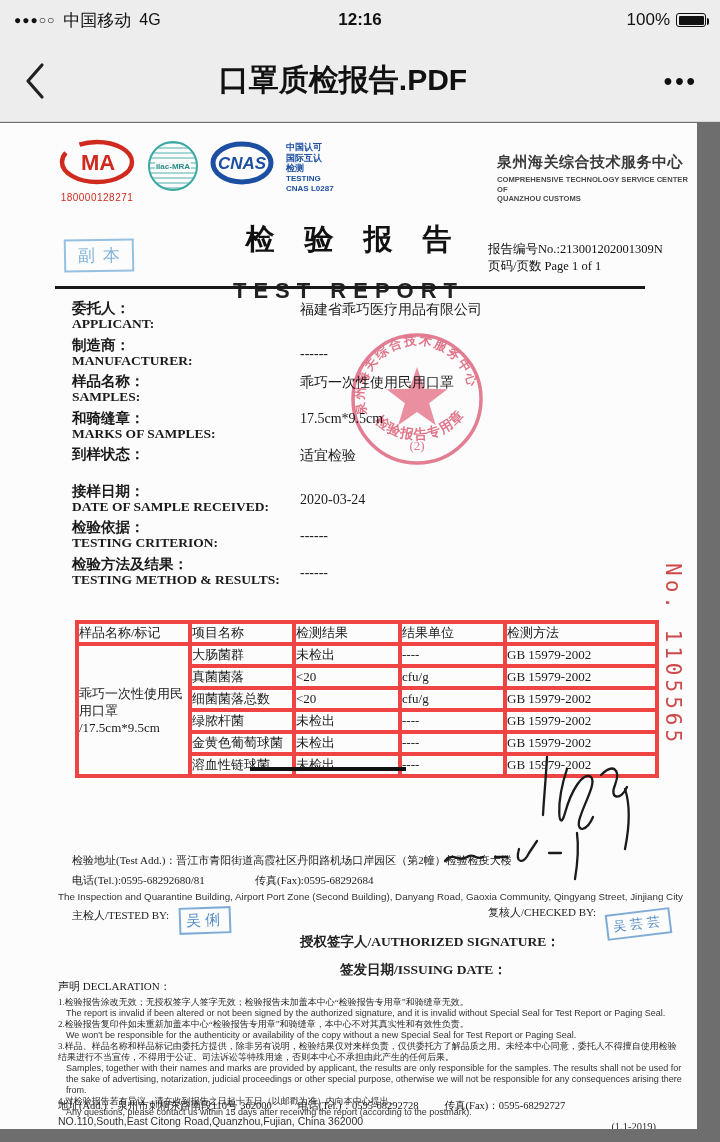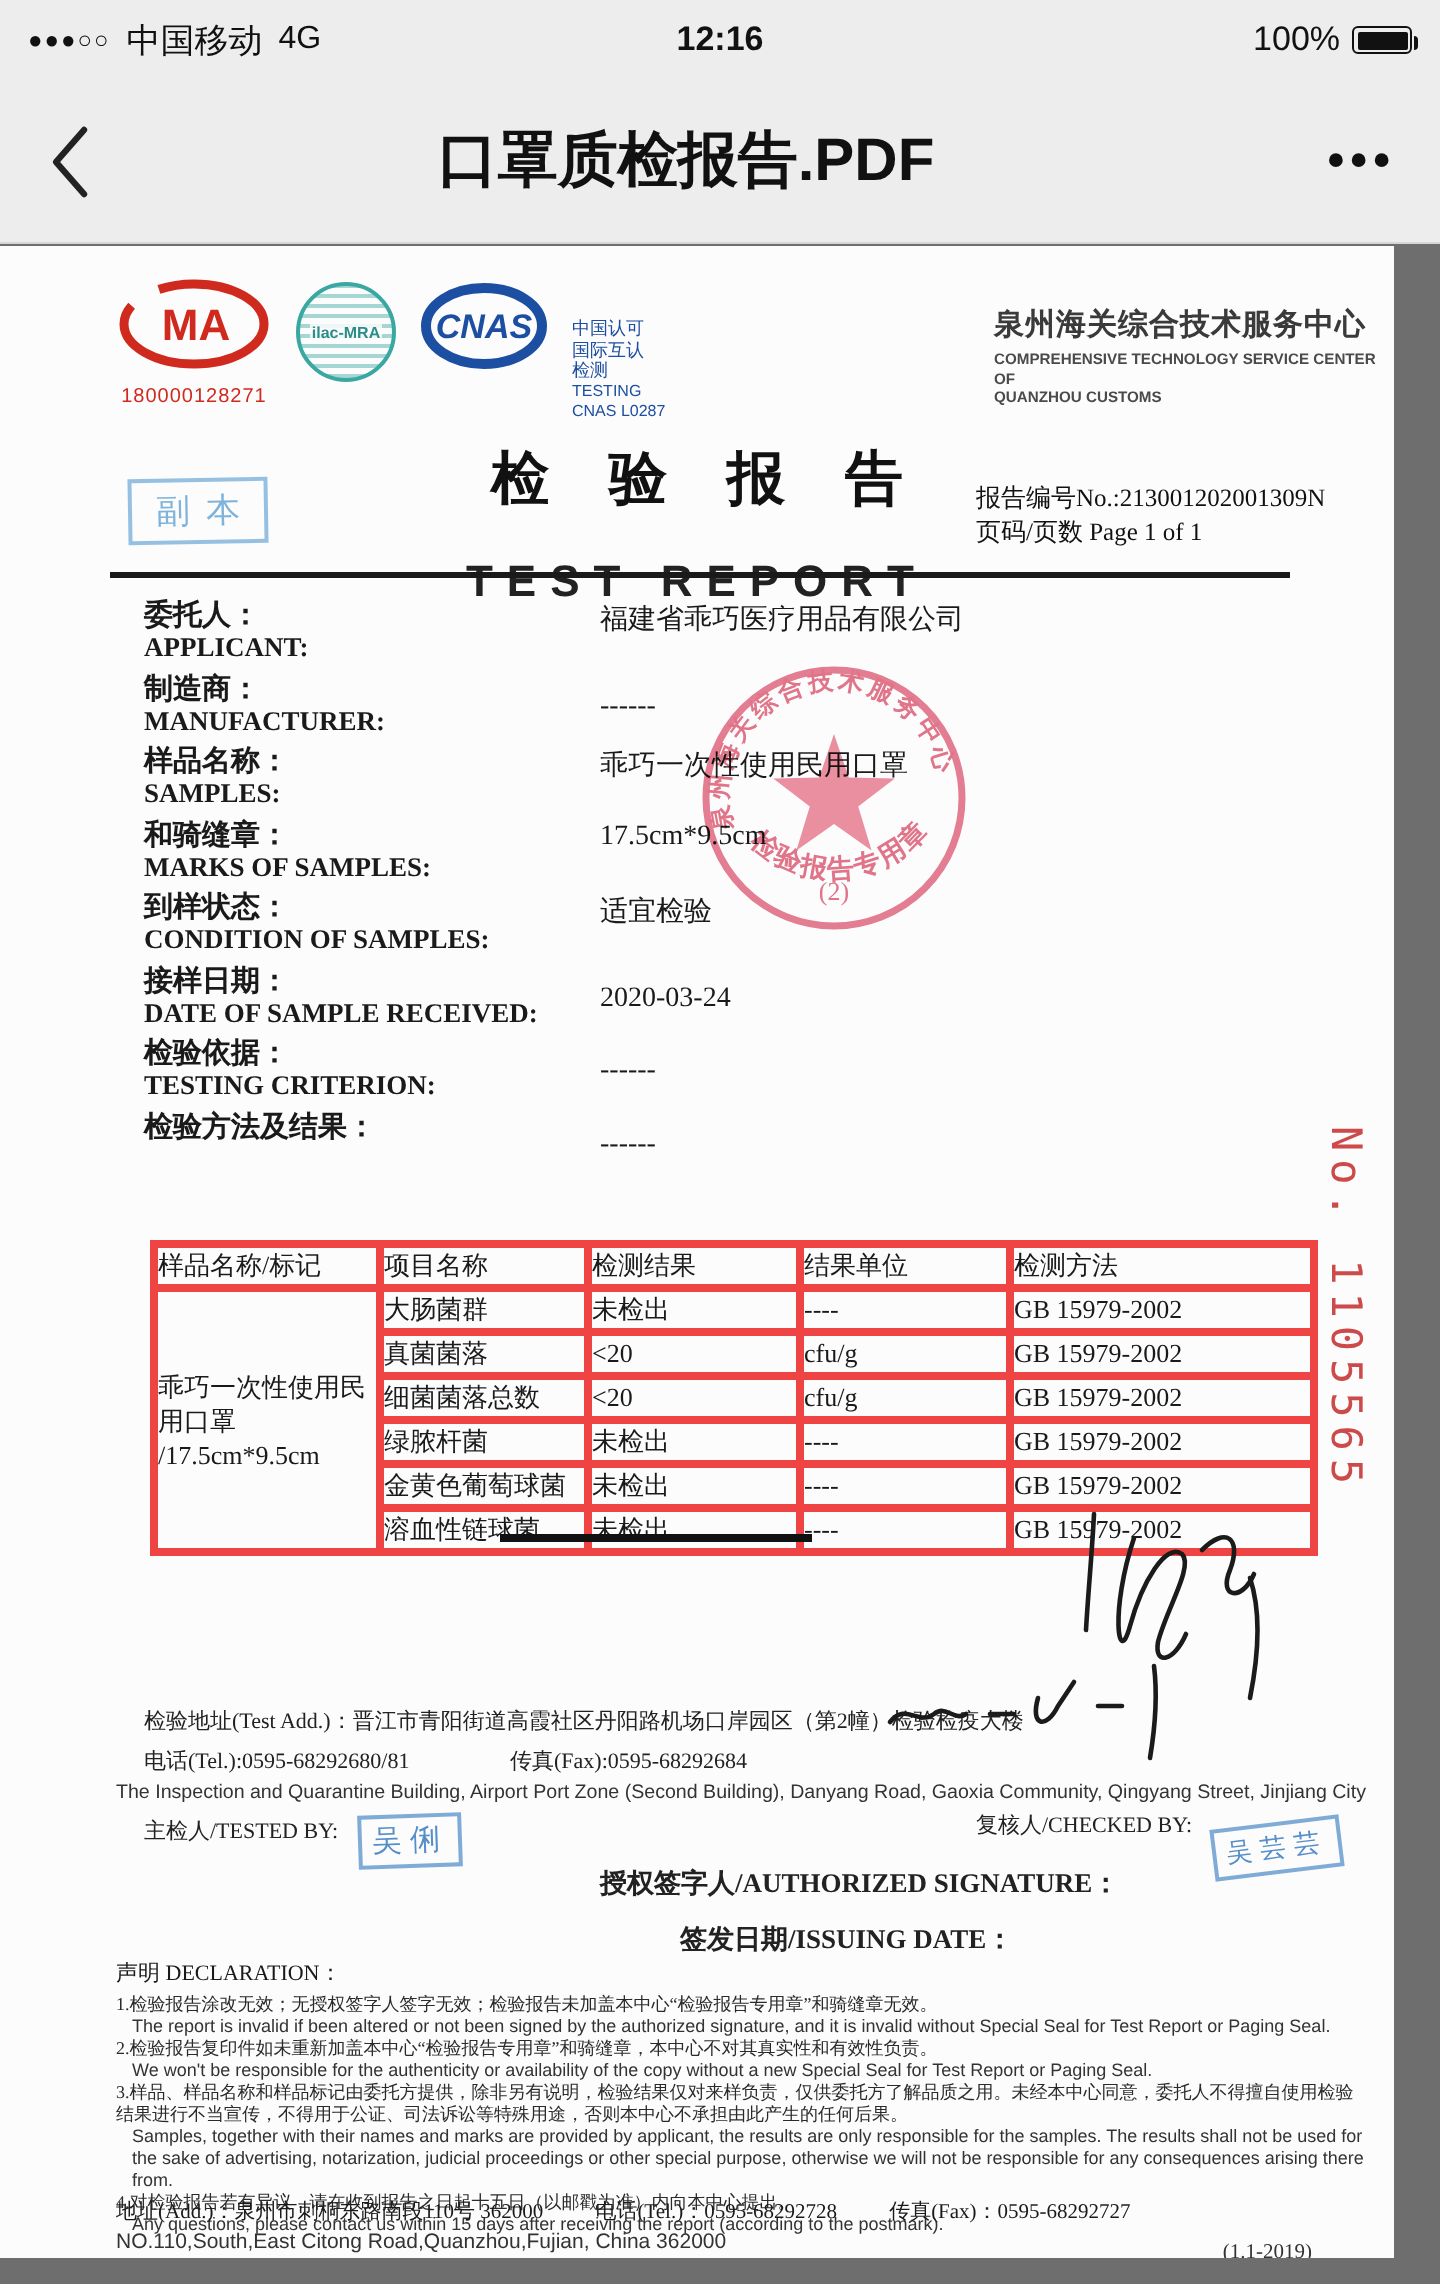--- a/index.html
+++ b/index.html
@@ -32,22 +32,22 @@
     color:#1a1a1a; font-family:"Liberation Serif", serif; }
 
   .logos-row { position:absolute; top:16px; left:58px; display:flex; align-items:flex-start; gap:12px; }
   .cma-block { text-align:center; }
   .cma-num { color:#d0291e; font-size:10px; font-family:"Liberation Sans",sans-serif; margin-top:1px; letter-spacing:0.5px; }
   .ilac-circle { width:50px; height:50px; border-radius:50%; border:2px solid #3aa8a2; margin-top:2px;
     background:repeating-linear-gradient(0deg, rgba(58,168,162,.45) 0 2px, rgba(58,168,162,0) 2px 5px);
     display:flex; align-items:center; justify-content:center; }
   .ilac-label { background:rgba(252,252,252,.85); color:#2b8d88; font-size:8px; font-weight:bold;
     font-family:"Liberation Sans",sans-serif; padding:0 1px; }
-  .cnas-text { font-family:"Liberation Sans",sans-serif; color:#1c4fa1; font-weight:normal;
-    font-size:9px; line-height:10.5px; margin-top:20px; }
+  .cnas-text { font-family:"Liberation Sans",sans-serif; color:#1c4fa1; font-weight:bold;
+    font-size:9px; line-height:10.5px; margin-top:3px; }
 
   .org-block { position:absolute; top:30px; left:497px; width:196px; }
   .org-zh { font-size:15px; font-weight:bold; color:#3a3a3a; letter-spacing:0.5px; white-space:nowrap; }
   .org-en { font-family:"Liberation Sans",sans-serif; font-size:7.6px; font-weight:bold; color:#4a4a4a; line-height:9.5px; margin-top:3px; }
 
   .copy-stamp { position:absolute; top:116px; left:64px; border:2px solid rgba(95,160,210,.65);
     color:rgba(95,160,210,.8); font-size:17px; letter-spacing:8px; padding:3px 4px 3px 12px; transform:rotate(-1deg); }
 
   .title-block { position:absolute; top:97px; left:0; width:100%; text-align:center; }
   .title-zh { font-size:29px; font-weight:bold; letter-spacing:30px; text-indent:30px; color:#111; }
@@ -199,35 +199,35 @@
             <div class="f-en">SAMPLES:</div>
           <div class="f-val">乖巧一次性使用民用口罩</div>
         </div>
         <div class="field">
           <div class="f-zh">和骑缝章：</div>
             <div class="f-en">MARKS OF SAMPLES:</div>
           <div class="f-val">17.5cm*9.5cm</div>
         </div>
         <div class="field">
           <div class="f-zh">到样状态：</div>
-            <div class="f-en">CONDITION OF SAMPLES:</div>
           <div class="f-val">适宜检验</div>
         </div>
         <div class="field">
           <div class="f-zh">接样日期：</div>
             <div class="f-en">DATE OF SAMPLE RECEIVED:</div>
           <div class="f-val" style="top:9px">2020-03-24</div>
         </div>
         <div class="field">
           <div class="f-zh">检验依据：</div>
             <div class="f-en">TESTING CRITERION:</div>
           <div class="f-val" style="top:9px">------</div>
         </div>
         <div class="field">
           <div class="f-zh">检验方法及结果：</div>
+            <div class="f-en">TESTING METHOD &amp; RESULTS:</div>
           <div class="f-val" style="top:9px">------</div>
         </div>
       </div>
 
       <svg class="seal" width="140" height="140" viewBox="0 0 140 140">
         <circle cx="70" cy="70" r="64" fill="none" stroke="#e0617c" stroke-width="3.5"></circle>
         <polygon points="70,38 77.4,59.8 100.4,60.3 82.1,74.2 88.8,96.2 70,83 51.2,96.2 57.9,74.2 39.6,60.3 62.6,59.8" fill="#e8798e"></polygon>
         <path id="sealArcTop" d="M 23,93 A 53,53 0 1 1 117,93" fill="none"></path>
         <text font-size="12.5" fill="#dd5872" font-weight="bold" letter-spacing="2">
           <textPath href="#sealArcTop" startOffset="4%">泉州海关综合技术服务中心</textPath>

